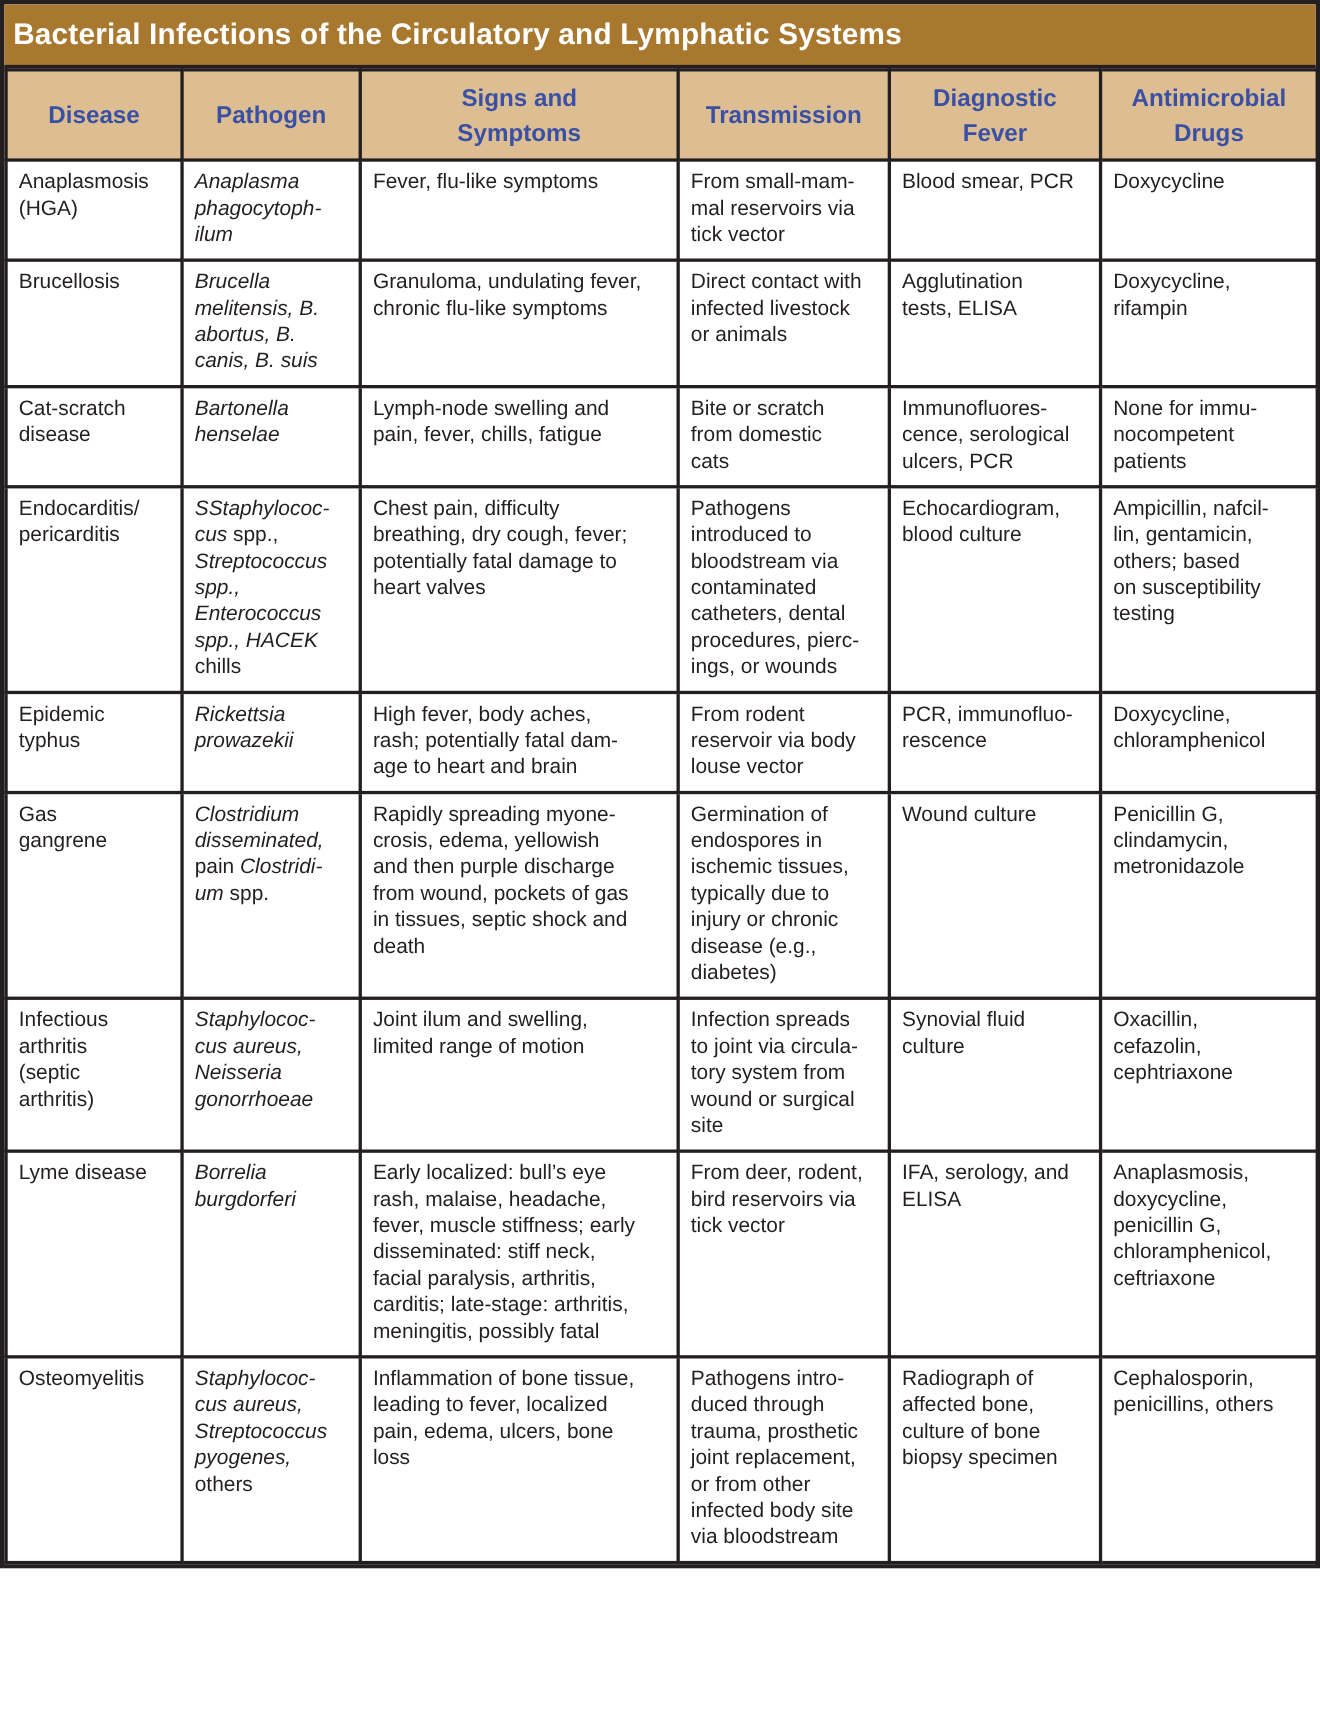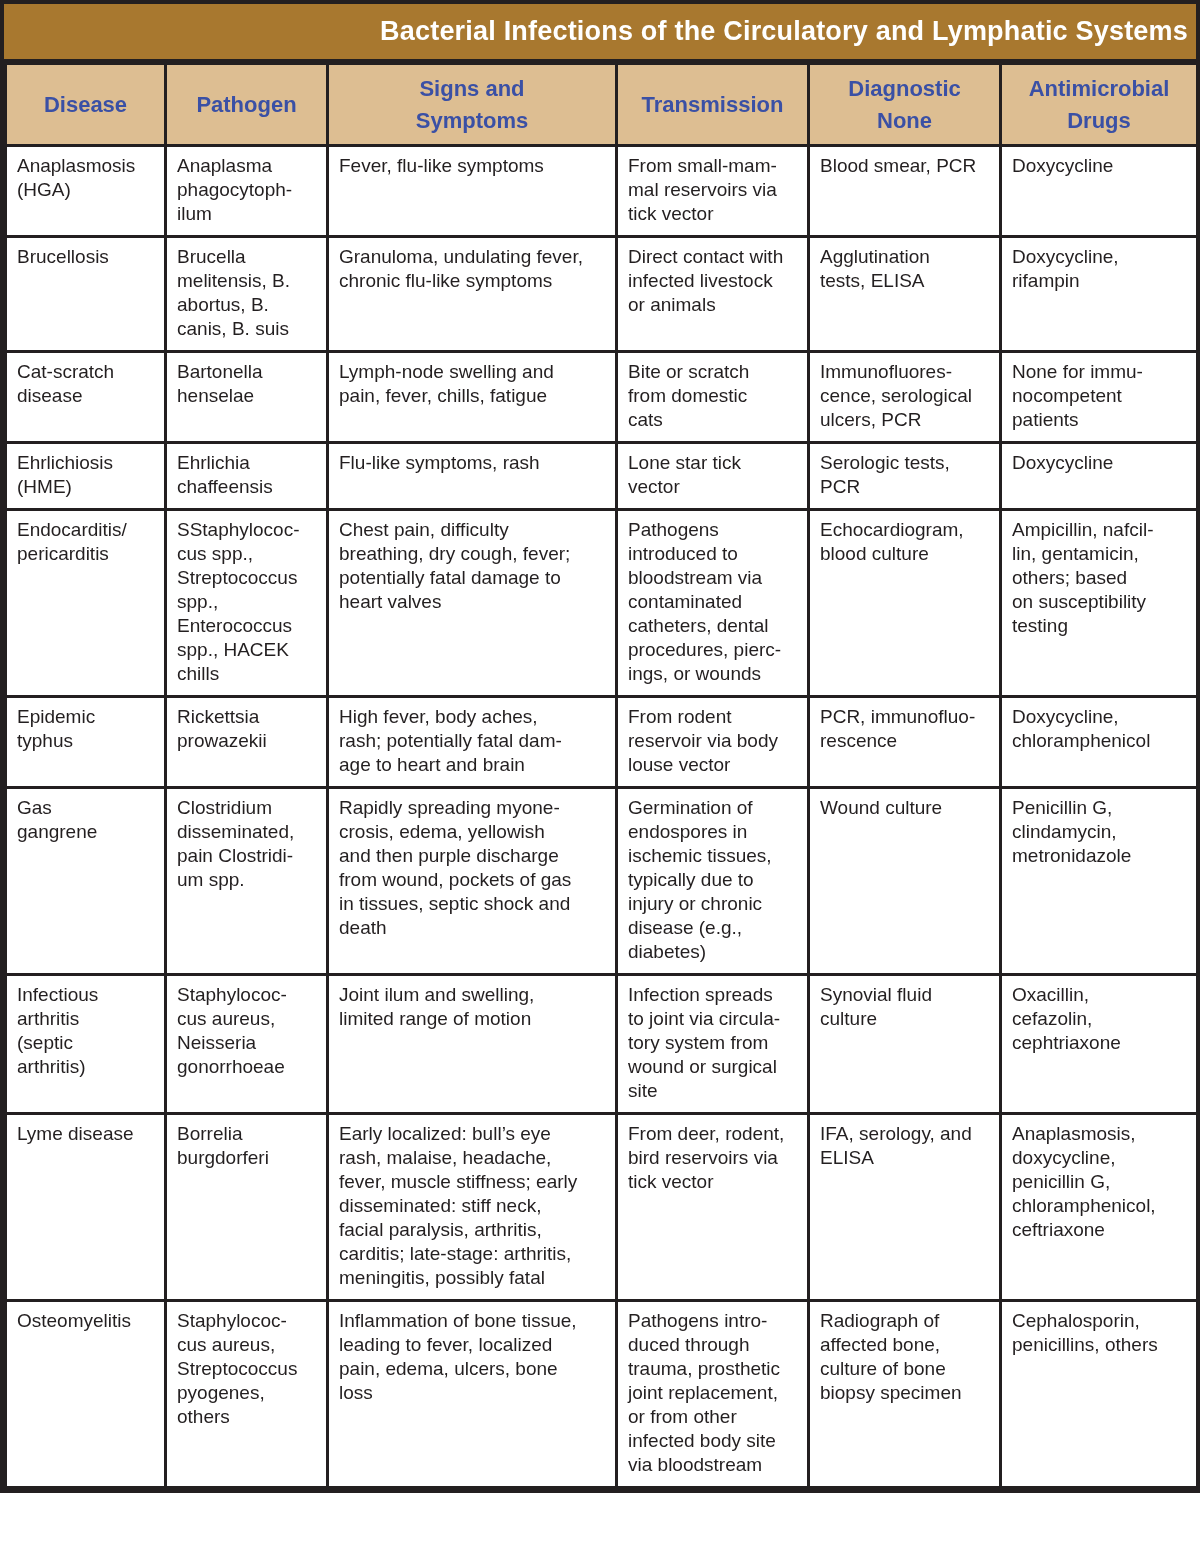--- a/index.html
+++ b/index.html
@@ -16,21 +16,21 @@
   .table-wrap{
     width:1200px;
     box-sizing:border-box;
     border:4px solid var(--border);
   }
   .title-bar{
     background:var(--title-bg);
     color:var(--title-text);
     font-size:27px;
     font-weight:bold;
-    text-align:right;
+    text-align:left;
     padding:12px 8px;
     border-bottom:3px solid var(--border);
     letter-spacing:0.2px;
   }
   table{
     width:100%;
     border-collapse:collapse;
     table-layout:fixed;
   }
   col.c-disease{width:160px;}
@@ -57,21 +57,21 @@
   }
   td{
     background:var(--cell-bg);
     color:var(--cell-text);
     font-size:19px;
     line-height:24px;
     vertical-align:top;
     padding:7px 10px 9px 10px;
     white-space:pre-line;
   }
-  td .it{}
+  td .it{font-style:italic;}
 </style>
 </head>
 <body>
 
 <div class="table-wrap">
   <div class="title-bar">Bacterial Infections of the Circulatory and Lymphatic Systems</div>
   <table>
     <colgroup>
       <col class="c-disease">
         <col class="c-pathogen">
@@ -81,21 +81,21 @@
         <col class="c-drugs">
     </colgroup>
     <thead>
       <tr>
           <th>Disease</th>
           <th>Pathogen</th>
           <th>Signs and
 Symptoms</th>
           <th>Transmission</th>
           <th>Diagnostic
-None</th>
+Fever</th>
           <th>Antimicrobial
 Drugs</th>
         </tr>
     </thead>
     <tbody>
         <tr>
           <td>Anaplasmosis
 (HGA)</td>
           <td><span class="it">Anaplasma
 phagocytoph-
@@ -132,32 +132,20 @@
 pain, fever, chills, fatigue</td>
           <td>Bite or scratch
 from domestic
 cats</td>
           <td>Immunofluores-
 cence, serological
 ulcers, PCR</td>
           <td>None for immu-
 nocompetent
 patients</td>
-        </tr>
-        <tr>
-          <td>Ehrlichiosis
-(HME)</td>
-          <td><span class="it">Ehrlichia
-chaffeensis</span></td>
-          <td>Flu-like symptoms, rash</td>
-          <td>Lone star tick
-vector</td>
-          <td>Serologic tests,
-PCR</td>
-          <td>Doxycycline</td>
         </tr>
         <tr>
           <td>Endocarditis/
 pericarditis</td>
           <td><span class="it">SStaphylococ-
 cus</span><span> spp.,
 </span><span class="it">Streptococcus
 spp.,
 Enterococcus
 spp., HACEK

